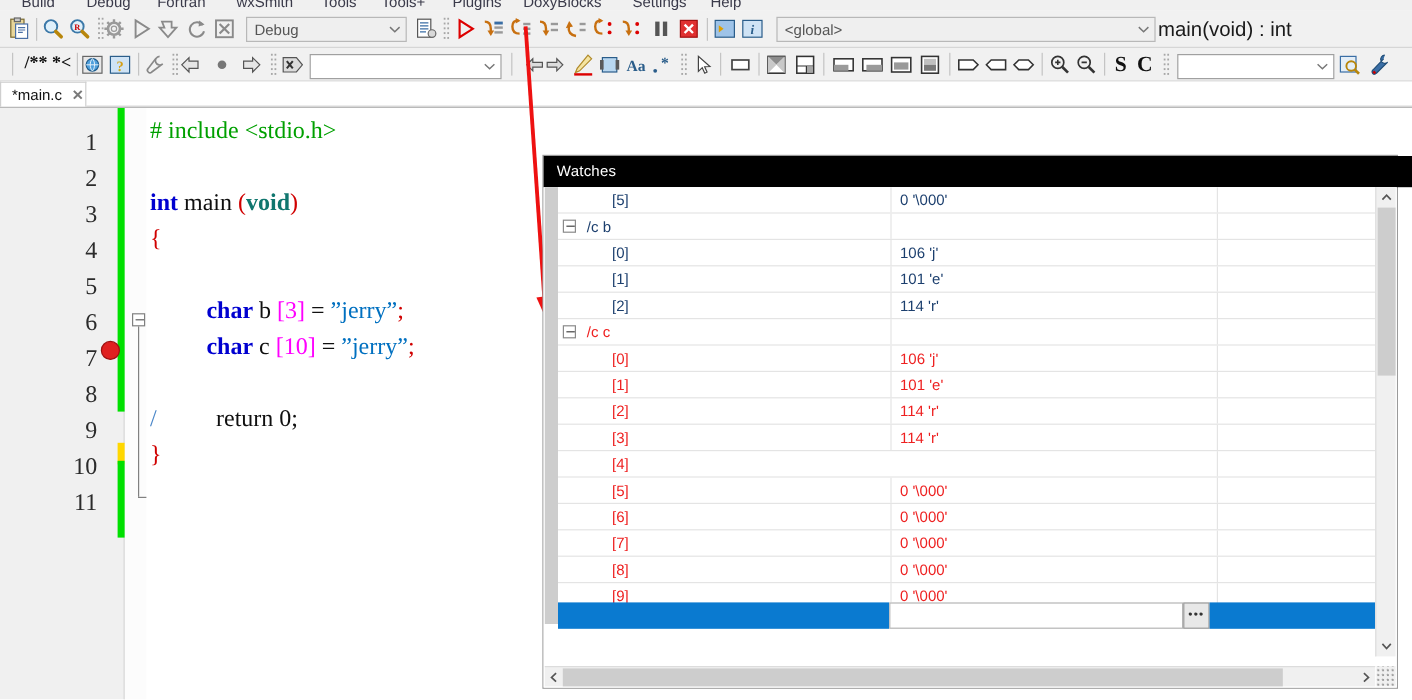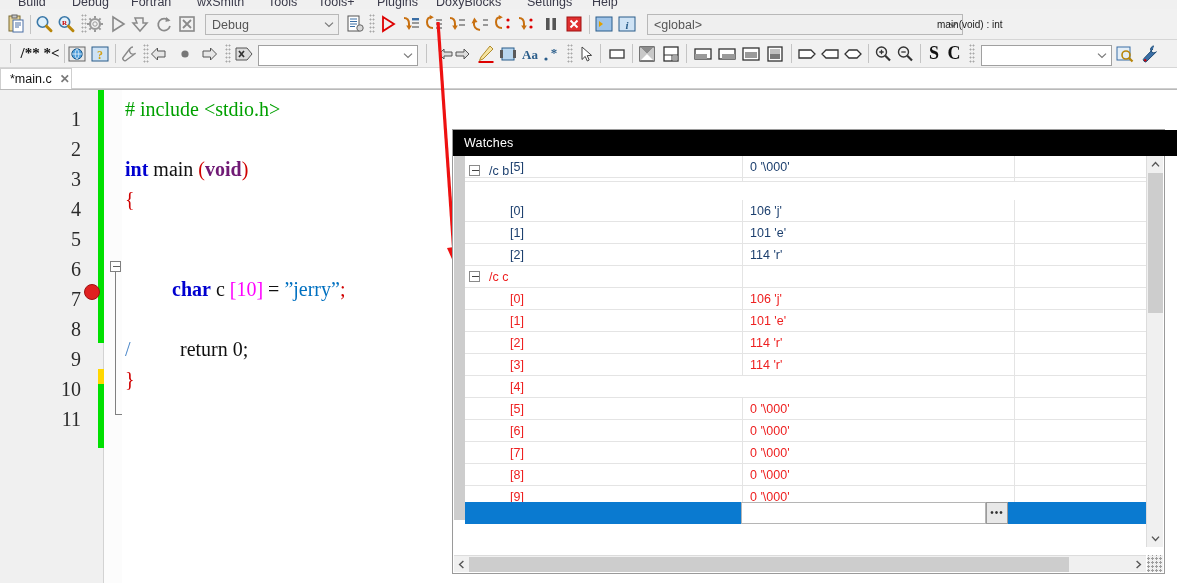--- a/index.html
+++ b/index.html
@@ -57,21 +57,21 @@
   }
   .combo.gray { background: #efefef; border-color: #b8b8b8; color: #555; }
   .combo .cv { flex: 1 1 auto; overflow: hidden; white-space: nowrap; }
   .combo .carrow {
     width: 18px; height: 100%;
     display: flex; align-items: center; justify-content: center;
   }
   .combo .carrow svg { width: 10px; height: 7px; display:block; }
   .flatlabel {
     position: absolute; height: 21px; display: flex; align-items: center;
-    font-size: 10px; color: #1a1a1a; white-space: nowrap;
+    font-size: 17px; color: #1a1a1a; white-space: nowrap; margin-left: 28px;
   }
 
   
   .tabstrip {
     position: absolute; left: 0; top: 68px; width: 1177px; height: 21px;
     background: #ffffff; border-bottom: 1px solid #cfcfcf;
   }
   .tab {
     position: absolute; left: 0; top: 0; height: 21px;
     background: #ffffff;
@@ -849,25 +849,26 @@
 
     <div class="foldcol"></div>
     <div class="foldbox"></div>
     <div class="foldline"></div>
     <div class="foldfoot"></div>
 
     <div class="codearea">
 
       <div class="cline" style="top:9px;left:3px"><span class="k-pre">#</span><span class="k-pre"> include </span><span class="k-pre">&lt;stdio.h&gt;</span></div>
 
-      <div class="cline" style="top:69px;left:3px"><span class="k-kw">int</span><span class="k-plain"> main </span><span class="k-pun">(</span><span class="k-kw" style="color:#701a75">void</span><span class="k-pun">)</span></div>
+      <div class="cline" style="top:69px;left:3px"><span class="k-kw">int</span><span class="k-plain"> main </span><span class="k-pun">(</span><span class="k-kw" style="color:#0f766e">void</span><span class="k-pun">)</span></div>
 
       <div class="cline" style="top:99px;left:3px"><span class="k-brace">{</span></div>
 
 
+      <div class="cline" style="top:159px;left:50px"><span class="k-kw">char</span><span class="k-plain"> b </span><span class="k-br">[3]</span><span class="k-plain"> = </span><span class="k-str">”jerry”</span><span class="k-pun">;</span></div>
 
       <div class="cline" style="top:189px;left:50px"><span class="k-kw">char</span><span class="k-plain"> c </span><span class="k-br">[10]</span><span class="k-plain"> = </span><span class="k-str">”jerry”</span><span class="k-pun">;</span></div>
 
       <div class="cline" style="top:249px;left:3px"><span class="k-cmt">/</span></div>
       <div class="cline" style="top:249px;left:58px"><span class="k-plain">return 0;</span></div>
 
       <div class="cline" style="top:279px;left:3px"><span class="k-brace">}</span></div>
     </div>
   </div>
 
@@ -882,21 +883,21 @@
       <span class="wclose">✕</span>
     </div>
     <div class="wbody">
       <div class="wgrip"></div>
       <div class="wgrid" id="wgrid">
           <div class="wrow lvl1" style="top: 0px;">
             <div class="cexp cblue">[5]</div>
             <div class="cval cblue">0 '\000'</div>
             <div class="ctyp"></div>
           </div>
-          <div class="wrow lvl0" style="top: 4px; text-align: right;">
+          <div class="wrow lvl0" style="top: 22px; text-align: right;">
             <span class="tog"></span>
             <div class="cexp cblue">/c b</div>
             <div class="cval cblue"></div>
             <div class="ctyp"></div>
           </div>
           <div class="wrow lvl1" style="top: 44px;">
             <div class="cexp cblue">[0]</div>
             <div class="cval cblue">106 'j'</div>
             <div class="ctyp"></div>
           </div>

